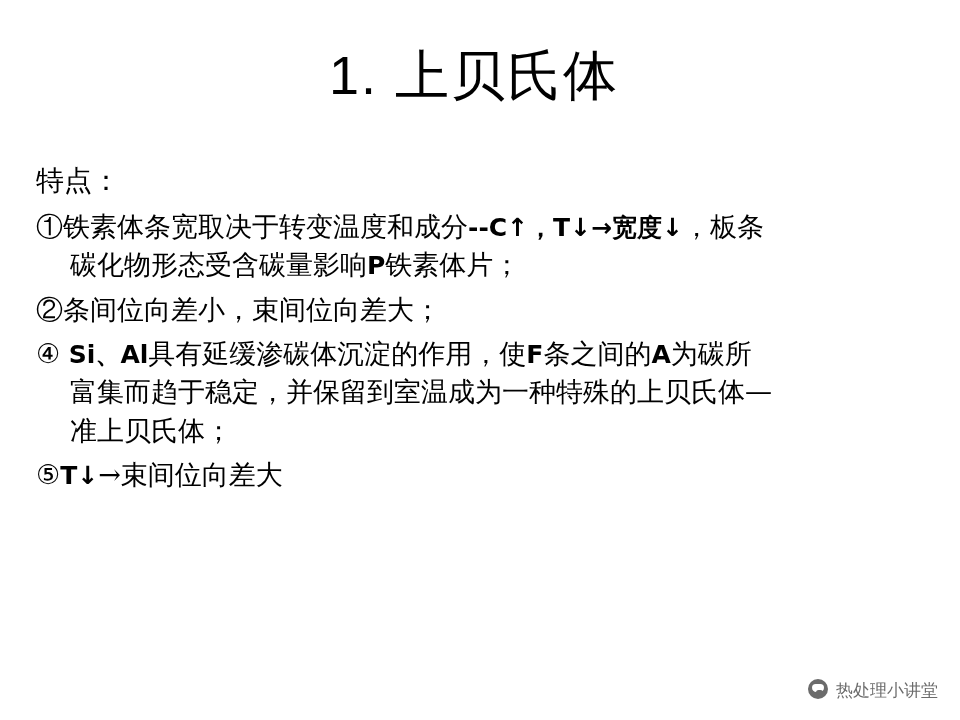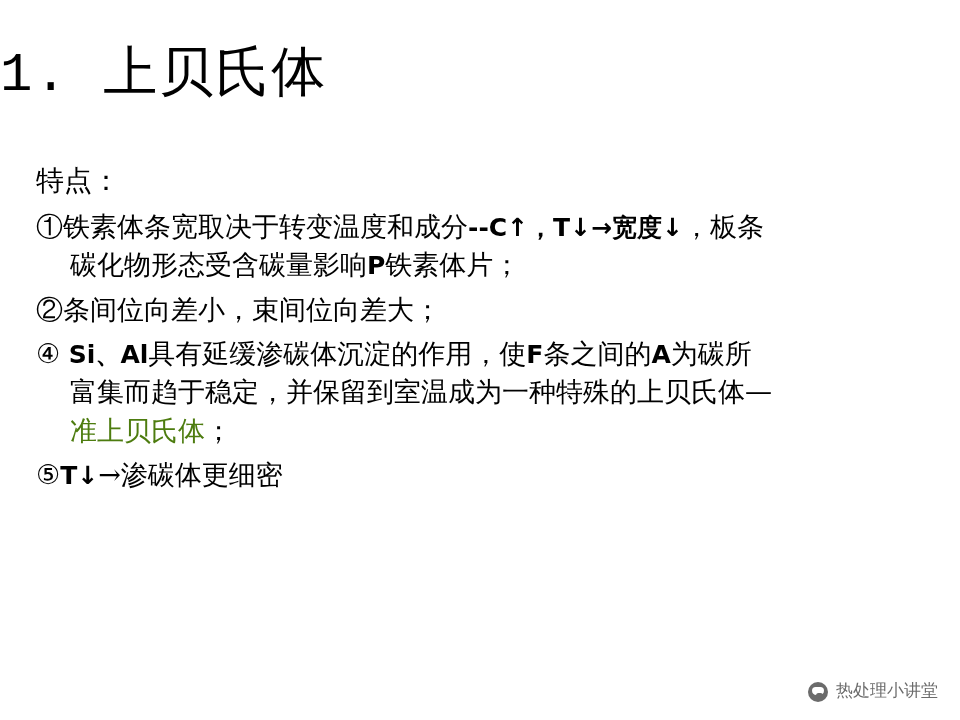--- a/index.html
+++ b/index.html
@@ -18,24 +18,24 @@
     position: relative;
     width: 960px;
     height: 720px;
     box-sizing: border-box;
   }
   .slide-title {
     position: absolute;
     top: 46px;
     left: 0;
     width: 948px;
-    text-align: left;
+    text-align: center;
     font-size: 54px;
     line-height: 1.1;
-    font-family: Liberation Mono, monospace;
+    font-family: Liberation Sans, sans-serif;
     letter-spacing: 2px;
     color: #000000;
   }
   .body-block {
     position: absolute;
     top: 160px;
     left: 36px;
     width: 890px;
   }
   .lead {
@@ -64,28 +64,28 @@
     font-family: "DejaVu Sans", sans-serif;
     font-weight: bold;
     font-size: 25px;
   }
   .arrow {
     font-family: "DejaVu Sans", sans-serif;
     font-weight: bold;
     margin-top: 44px;
   }
   .blue {
-    color: #4d7c0f;
+    color: #000000;
   }
   .watermark {
     position: absolute;
     right: 22px;
     bottom: 18px;
     display: flex;
-    align-items: flex-end;
+    align-items: flex-start;
     gap: 8px;
     color: #6b6b6b;
     font-size: 17px;
     font-family: "DejaVu Sans", sans-serif;
   }
   .wm-logo {
     width: 20px;
     height: 20px;
     border-radius: 50%;
     background: #6b6b6b;
@@ -147,21 +147,21 @@
       <span class="cont">
         <span>富集而趋于稳定，并保留到室温成为一种特殊的上贝氏体—</span>
       </span>
       <span class="cont">
         <span class="blue">准上贝氏体</span><span>；</span>
       </span>
     </div>
 
     <div class="item">
       <span class="hang">
-        <span>⑤</span><b class="arrow">T↓</b><span>→渗碳体更细密</span>
+        <span>⑤</span><b class="arrow">T↓</b><span>→束间位向差大</span>
       </span>
     </div>
 
   </div>
 
   <div class="watermark">
     <span class="wm-logo"></span>
     <span>热处理小讲堂</span>
   </div>
 

